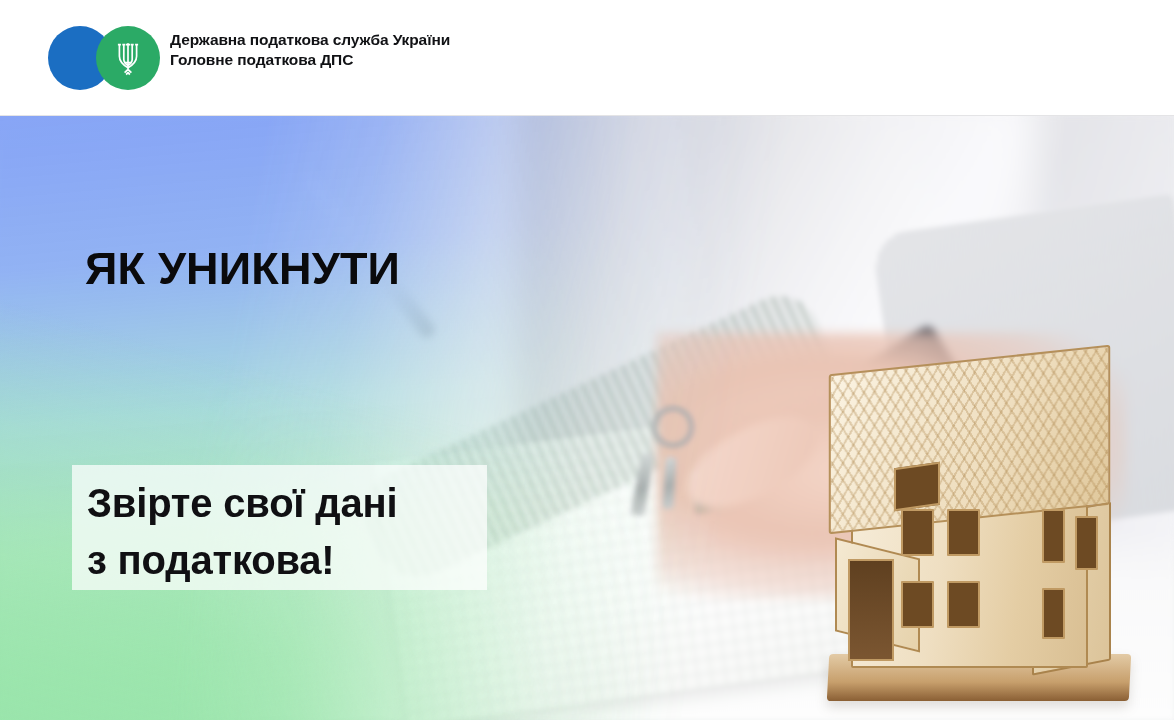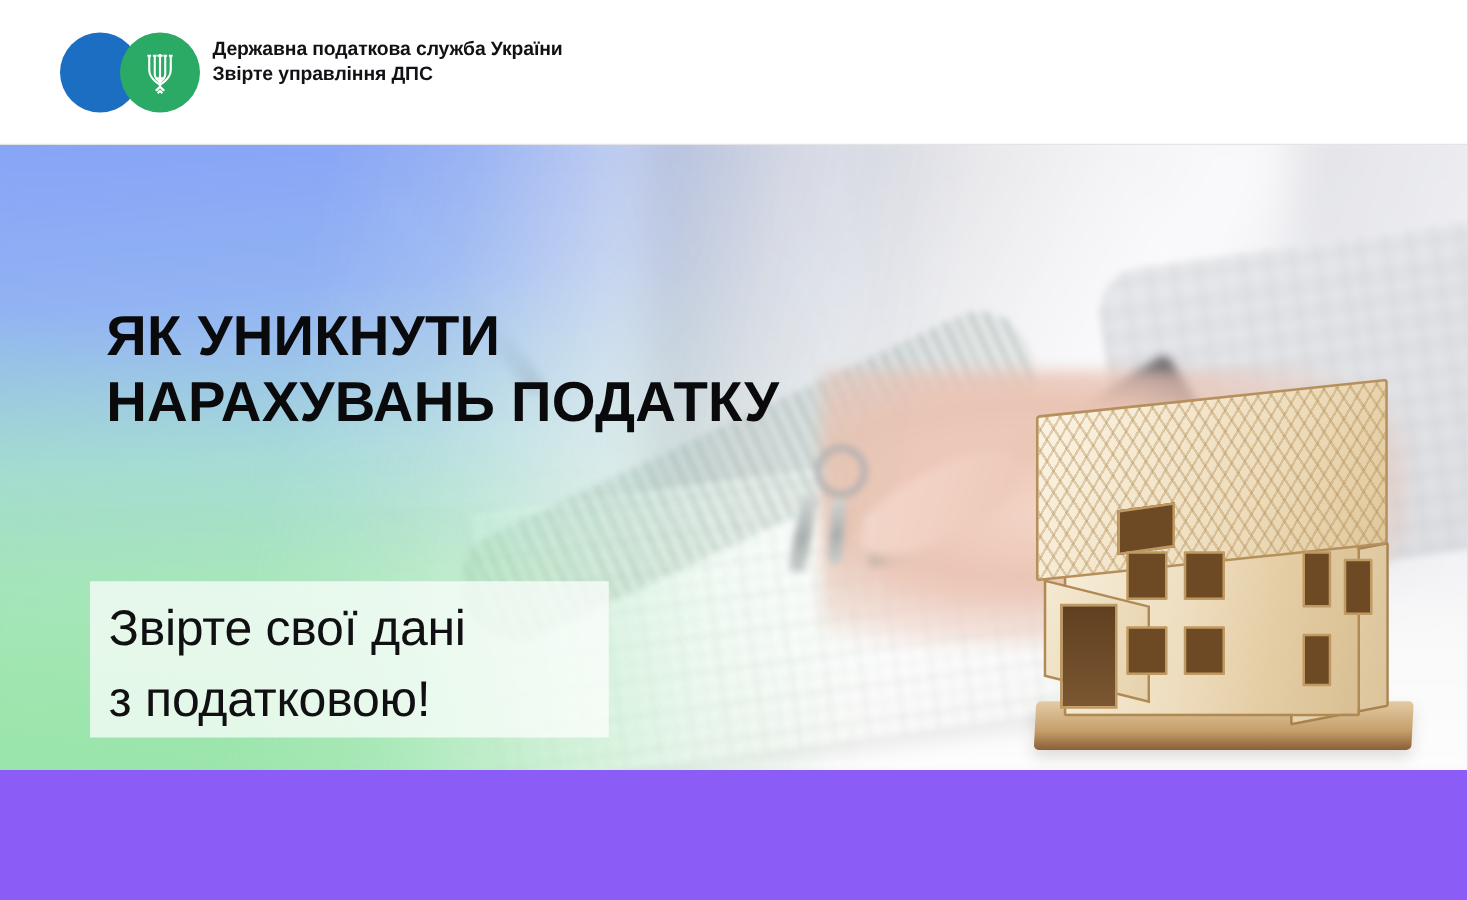--- a/index.html
+++ b/index.html
@@ -1,20 +1,20 @@
 <!DOCTYPE html>
 <html lang="uk"><head>
 <meta charset="utf-8">
 <title>ДПС Черкаська область — банер</title>
 <style>
   * { margin:0; padding:0; box-sizing:border-box; }
   html,body { width:1174px; height:720px; overflow:hidden; background:#fff;
               font-family:"Liberation Sans", sans-serif; }
 
-  .banner { position:relative; width:1174px; height:720px; overflow:hidden; background:#8b5cf6;padding-left:41px; }
+  .banner { position:relative; width:1174px; height:720px; overflow:hidden; background:#7f1d1d;padding-left:41px; }
 
   
   .header {
     position:absolute; left:0; top:0; width:1174px; height:116px;
     background:#ffffff; z-index:40;
   }
   .header-inner { position:absolute; left:48px; top:26px; display:flex; align-items:flex-start; }
   .logo-marks { position:relative; width:112px; height:64px; flex:0 0 auto; }
   .circle-blue {
     position:absolute; left:0; top:0; width:64px; height:64px; border-radius:50%;
@@ -27,21 +27,21 @@
   .circle-green svg { display:block; }
   .org-lines { margin-left:10px; padding-top:4px; }
   .org-line {
     font-size:15.5px; font-weight:bold; color:#111215; line-height:19.5px;
     letter-spacing:-0.1px; white-space:nowrap;
   }
   .header-rule { position:absolute; left:0; bottom:0; width:1174px; height:1px; background:#e4e4e6; }
 
   
   .stage {
-    position:absolute; left:0; top:116px; width:1174px; height:500px; overflow:hidden;
+    position:absolute; left:0; top:116px; width:1174px; height:604px; overflow:hidden;
     background:#f2f3f4;
   }
 
   
   .photo { position:absolute; inset:0; }
 
   
   .ph-wall {
     position:absolute; left:0; top:0; width:100%; height:100%;
     background:linear-gradient(180deg,#e9eaed 0%,#eff0f2 38%,#f6f6f7 62%,#fbfbfb 100%);
@@ -233,21 +233,21 @@
     font-stretch:condensed;
   }
   .headline div { white-space:nowrap; }
 
   .subbox {
     position:absolute; left:72px; top:349px; width:415px; height:125px;
     background:rgba(255,255,255,.72);
   }
   .subtitle {
     position:absolute; left:87px; top:359px; width:400px;
-    color:#101013; font-size:40px; line-height:57px; font-weight:normal;
+    color:#101013; font-size:40px; line-height:57px; font-weight:bold;
     letter-spacing:-0.2px;
   }
   .subtitle div { white-space:nowrap; }
 </style>
 </head>
 <body>
 
 <div class="banner">
 
   <div class="header">
@@ -268,21 +268,21 @@
               <path d="M4.9 5.6 h3 M12.9 5.6 h4.2 M22.1 5.6 h3"></path>
               <path d="M9.3 5.6 h3 M17.7 5.6 h3"></path>
               <path d="M11.5 23.6 h7"></path>
             </g>
           </svg>
         </div>
       </div>
 
       <div class="org-lines">
         <div class="org-line">Державна податкова служба України</div>
-        <div class="org-line">Звірте управління ДПС</div>
+        <div class="org-line">Головне податкова ДПС</div>
       </div>
 
     </div>
     <div class="header-rule"></div>
   </div>
 
   <div class="stage">
 
     <div class="photo">
       <div class="photo-blur">
@@ -326,24 +326,23 @@
       </div>
 
       <div class="wash"></div>
       <div class="wash-bottom"></div>
     </div>
 
     <div class="copy">
 
       <div class="headline">
         <div>ЯК УНИКНУТИ</div>
-        <div>НАРАХУВАНЬ ПОДАТКУ</div>
       </div>
 
       <div class="subbox"></div>
       <div class="subtitle">
         <div>Звірте свої дані</div>
-        <div>з податковою!</div>
+        <div>з податкова!</div>
       </div>
 
     </div>
   </div>
 </div>
 
 </body></html>

